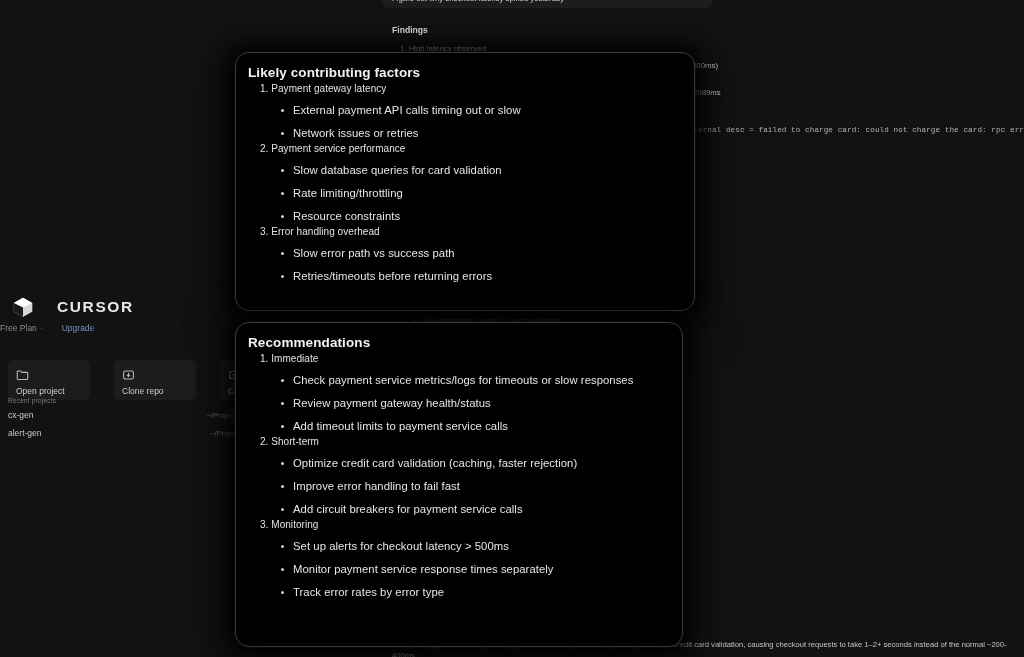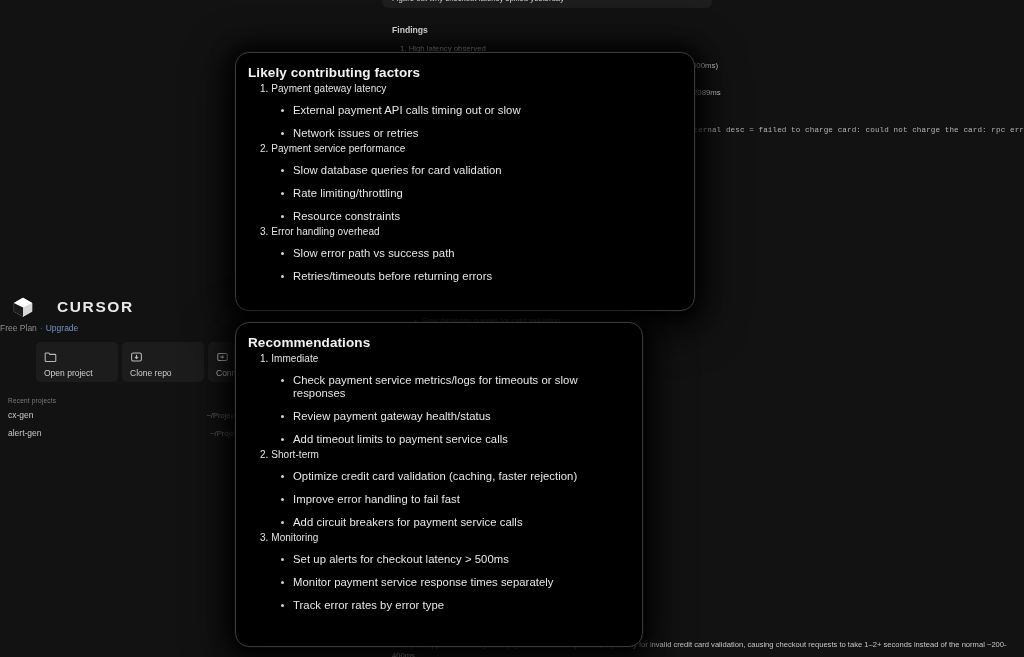--- a/index.html
+++ b/index.html
@@ -50,29 +50,28 @@
   }
   .plan-row {
     margin-top: 5px;
     font-size: 8.5px;
     color: #8d8d8d;
     display: flex;
     gap: 3px;
     align-items: center;
   }
   .plan-sep { color: #5d5d5d; }
-  .plan-upgrade { color: #6f93c9; }
+  .plan-upgrade { color: #6f93c9; margin-left: 16px; }
 
   .action-row {
     position: absolute;
     left: 8px;
-    top: 46px;
+    top: 64px;
     display: flex;
-    gap: 4px;
-    margin-left: 28px;
+    gap: 24px;
   }
   .action-card {
     width: 82px;
     height: 40px;
     background: #1c1c1c;
     border-radius: 5px;
     padding: 7px 8px 0 8px;
   }
   .action-icon { color: #b9b9b9; display: block; height: 13px; }
   .action-label {
@@ -177,21 +176,21 @@
     background: #000000;
     border: 1px solid #3a3a3a;
     border-radius: 14px;
     box-shadow:
       0 0 0 1px rgba(255,255,255,0.025),
       0 0 18px 6px rgba(0,0,0,0.85),
       0 10px 40px 10px rgba(0,0,0,0.7);
     overflow: hidden;
   }
   .card-a { left: 235px; top: 52px;  width: 460px; height: 259px; }
-  .card-b { left: 235px; top: 322px; width: 408px; height: 325px; }
+  .card-b { left: 235px; top: 322px; width: 448px; height: 325px; }
 
   .card-inner { padding: 12px 18px 0 12px; }
 
   .card-title {
     font-size: 13.5px;
     font-weight: 700;
     color: #f2f2f2;
     letter-spacing: 0.1px;
     margin: 0 0 3px 0;
   }

